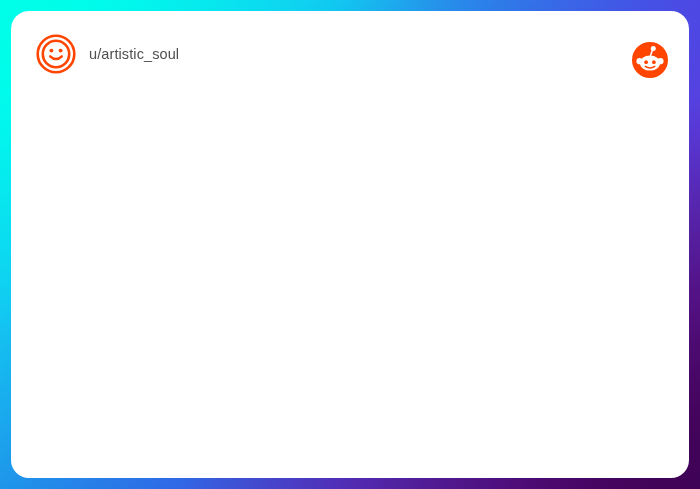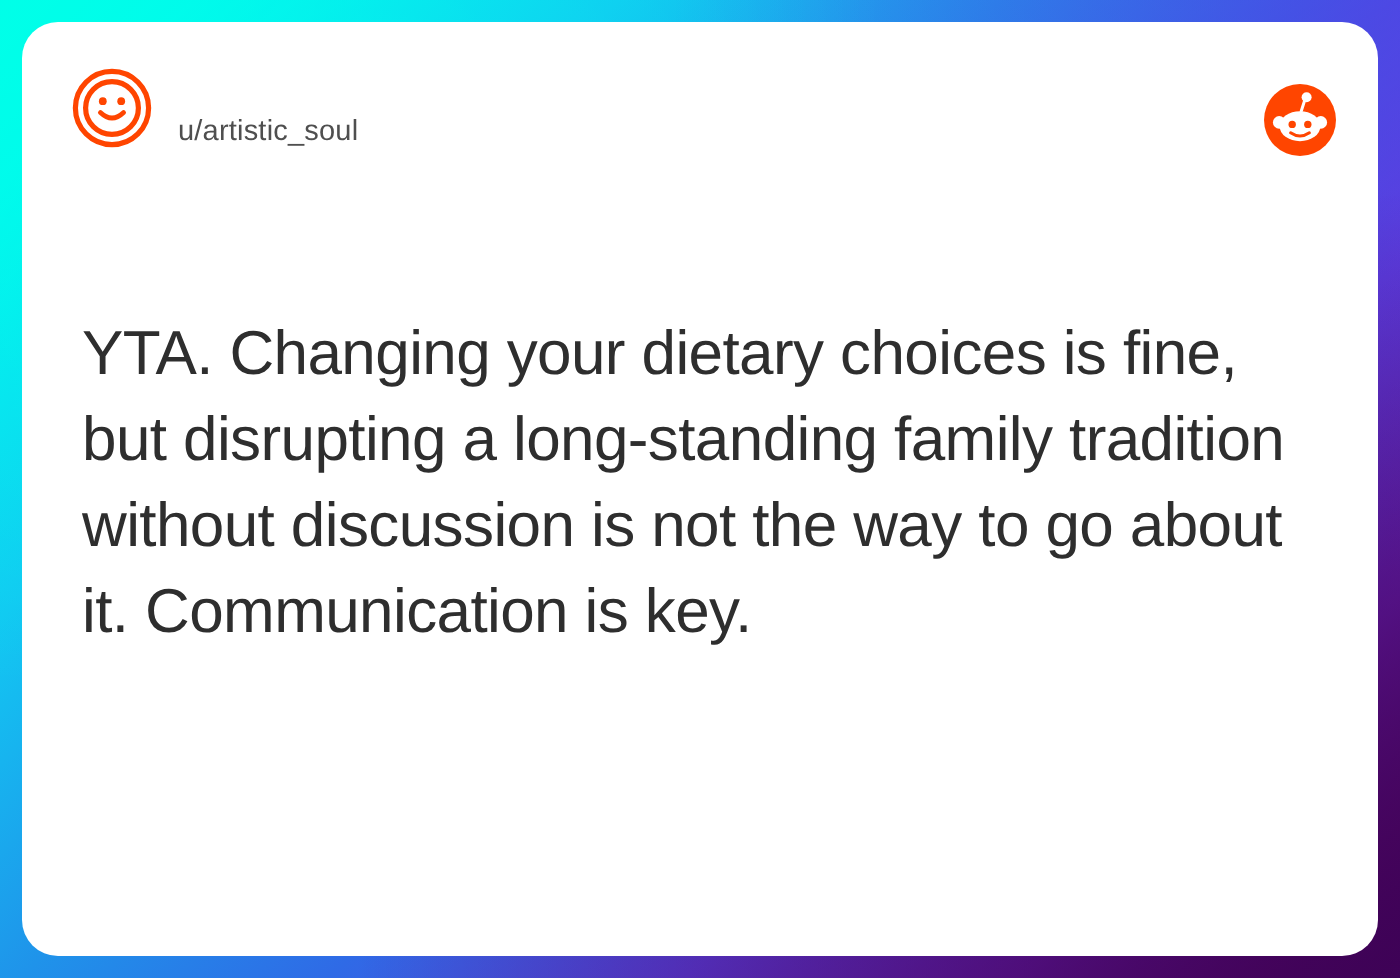--- a/index.html
+++ b/index.html
@@ -67,21 +67,21 @@
     position: absolute;
     left: 0;
     top: 0;
     right: 0;
     height: 86px;
     display: flex;
     align-items: center;
   }
   .author-block {
     display: flex;
-    align-items: flex-end;
+    align-items: center;
     margin-left: 25px;
   }
   .avatar {
     width: 40px;
     height: 40px;
     flex: 0 0 40px;
     display: block;
   }
   .author-name {
     margin-left: 13px;
@@ -153,18 +153,15 @@
         <circle cx="21.3" cy="6.6" r="2.5" fill="#FFFFFF"></circle>
 
         <circle cx="14.1" cy="20.2" r="1.85" fill="#FF4500"></circle>
         <circle cx="21.9" cy="20.2" r="1.85" fill="#FF4500"></circle>
 
         <path d="M13.3 24.4 Q18 27.6 22.7 24.4" fill="none" stroke="#FF4500" stroke-width="1.5" stroke-linecap="round"></path>
       </svg>
 
     </div>
 
-    <div class="card-body">
-      <p class="body-text">YTA. Changing your dietary choices is fine, but disrupting a long-standing family tradition without discussion is not the way to go about it. Communication is key.</p>
-    </div>
 
   </div>
 </div>
 
 </body></html>

